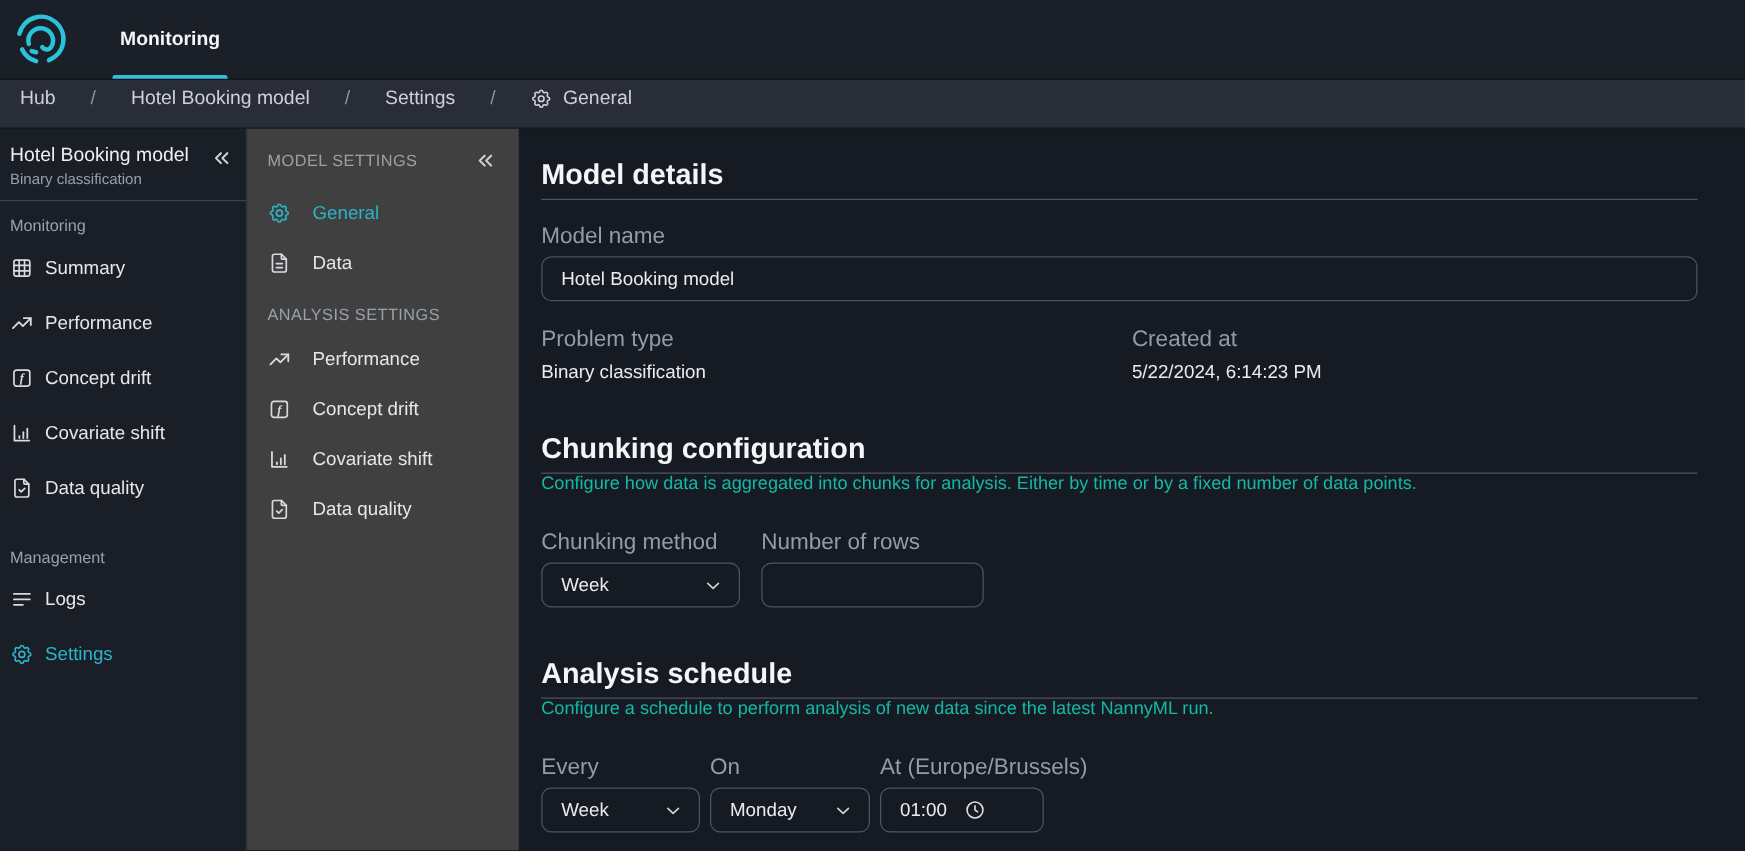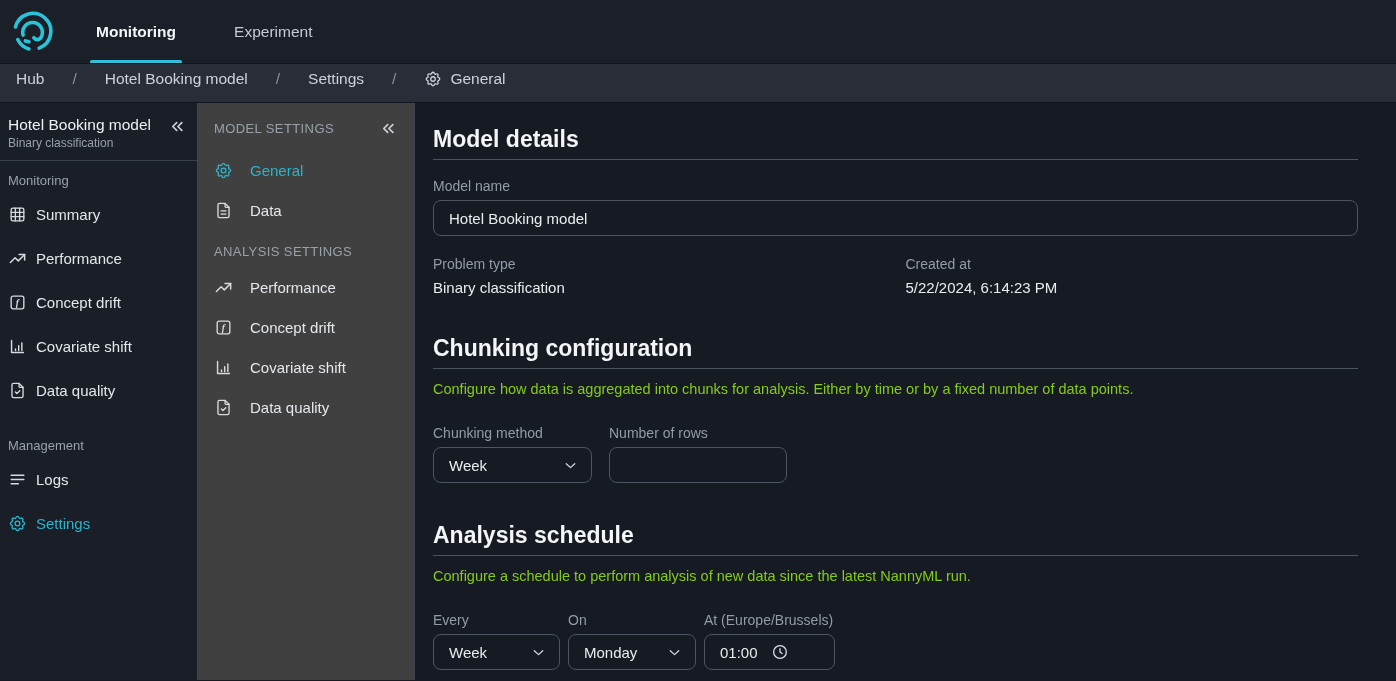--- a/index.html
+++ b/index.html
@@ -67,22 +67,22 @@
   }
   .s2-header { display:flex; justify-content:space-between; align-items:center; margin-bottom:12px; }
   .s2-title { font-size:13px; color:#99a1ab; letter-spacing:0.4px; }
   .sidebar2 .nav-item { height:36px; margin-bottom:4px; gap:17px; }
   .s2-section-label { font-size:13px; color:#99a1ab; letter-spacing:0.4px; margin:16px 0 10px 0; }
 
   
   .main { flex:1; background:#161a22; padding:22px 38px 0 18px; overflow:hidden; }
   .section-title { font-size:23px; font-weight:700; color:#f3f5f7; line-height:28px; margin-bottom:6px; }
   .rule { border-top:1px solid #4c545e; }
-  .field-label { font-size:14px; color:#939ca6; }
-  .desc { font-size:14.5px; color:#84cc16; margin-top:12px; }
+  .field-label { font-size:18px; color:#939ca6; }
+  .desc { font-size:14.5px; color:#14b8a6; }
 
   .model-name-label { margin-top:18px; }
   .text-input {
     width:100%; height:36px; margin-top:6px; background:transparent;
     border:1px solid #4d5563; border-radius:8px; color:#e9ecef;
     font-size:15px; font-family:"Liberation Sans",sans-serif; padding:0 15px; outline:none;
   }
   .two-col { display:grid; grid-template-columns:1fr 1fr; margin-top:20px; }
   .two-col .col2 { padding-left:10px; }
   .readonly-value { font-size:15px; color:#e9ecef; margin-top:7px; }
@@ -180,23 +180,20 @@
         <path d="M7.5 33 A20 20 0 0 0 20 43.5"></path>
         <path d="M13.5 28 A11 11 0 1 1 34.5 28.5 C33 33.5 28.5 34.5 25.5 31"></path>
         <line x1="16" y1="34.5" x2="20" y2="35.5"></line>
       </g>
     </svg>
   </div>
   <div class="tabs">
     <div class="tab active">
         <span>Monitoring</span>
       </div>
-    <div class="tab">
-        <span>Experiment</span>
-      </div>
   </div>
 </div>
 
 <div class="breadcrumb">
   <span class="crumb">Hub</span>
   <span class="sep">/</span>
   <span class="crumb">Hotel Booking model</span>
   <span class="sep">/</span>
   <span class="crumb">Settings</span>
   <span class="sep">/</span>

